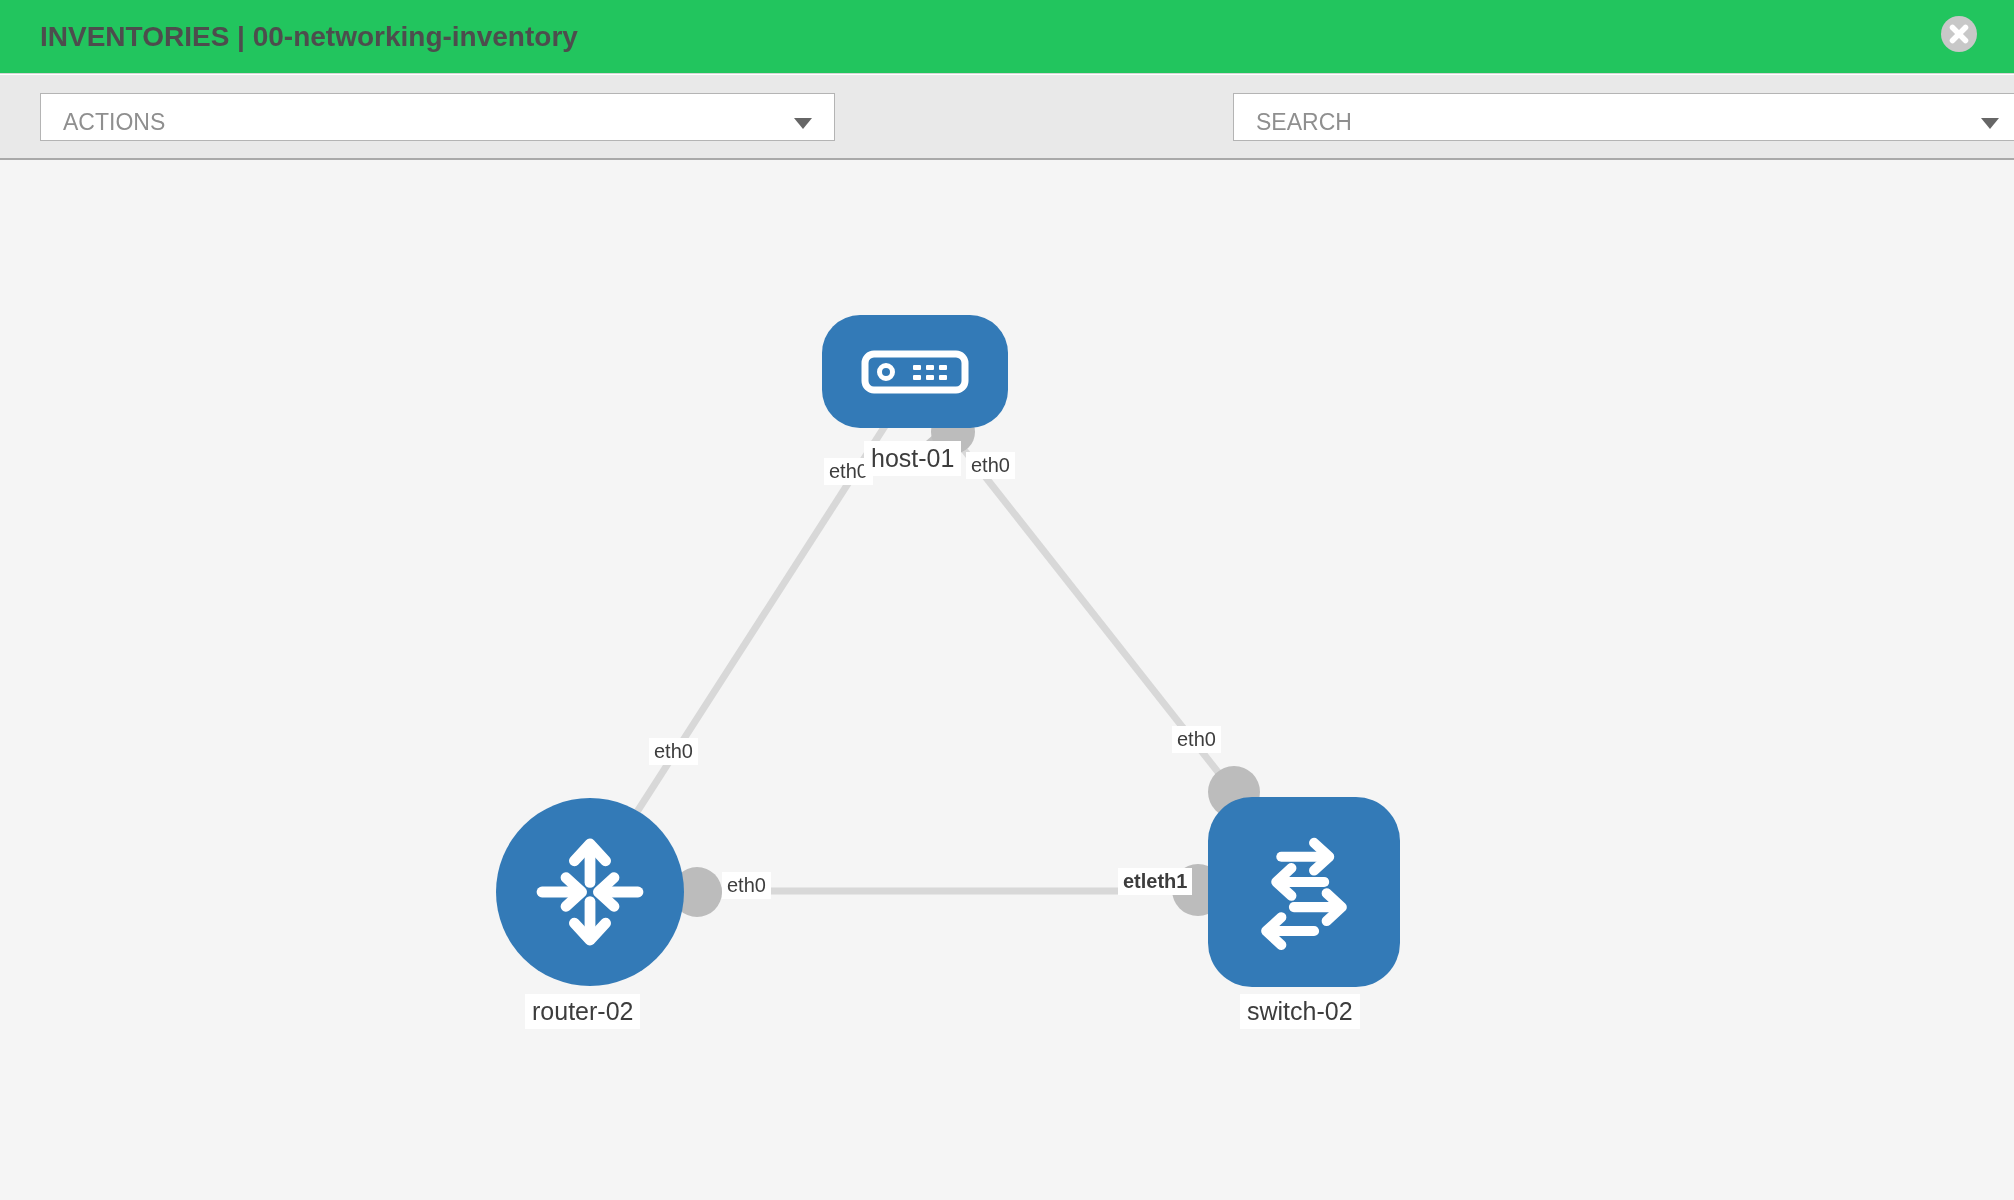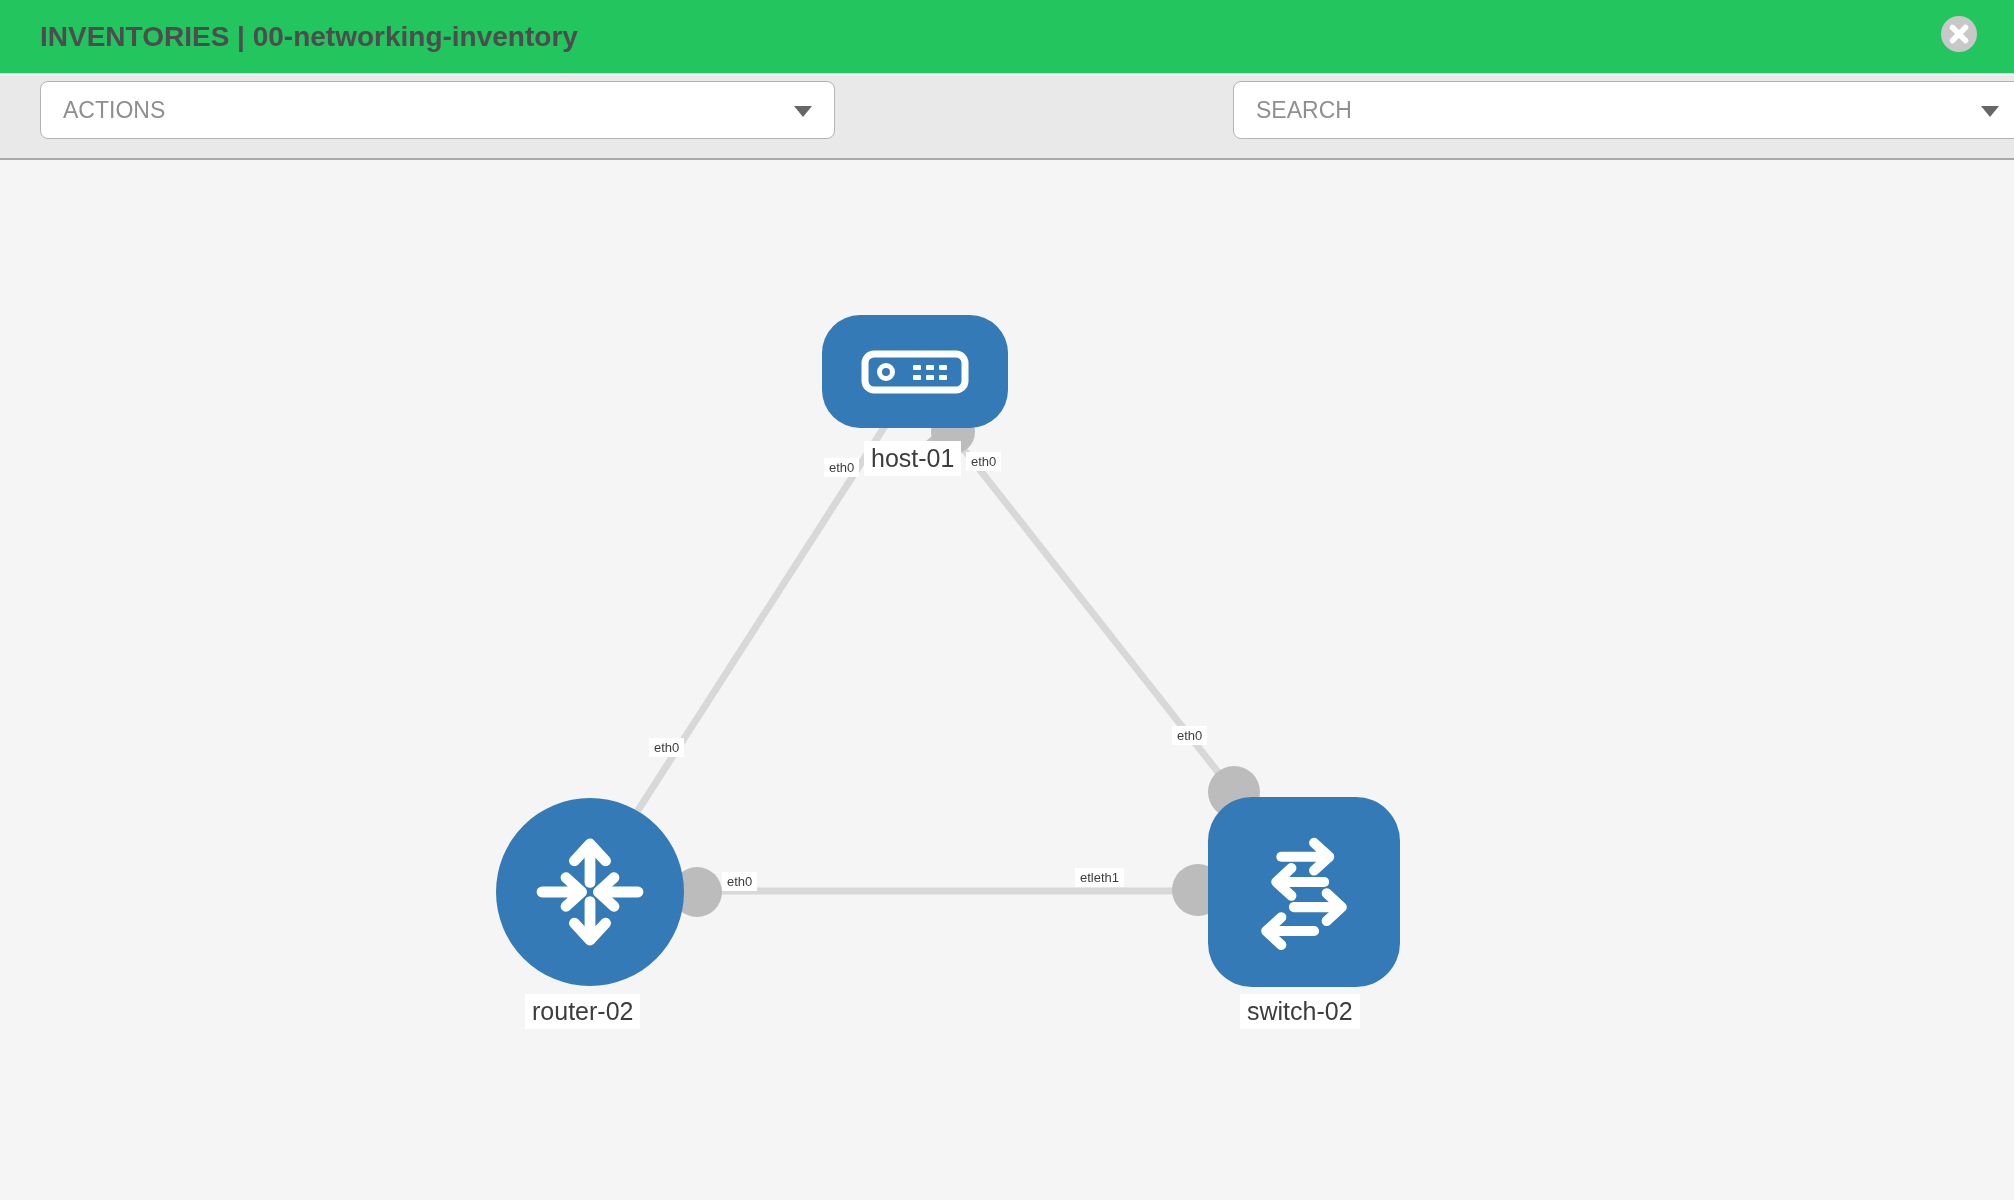--- a/index.html
+++ b/index.html
@@ -12,22 +12,22 @@
             background:#22c55e; border-bottom:1px solid #d6d6d6; }
   .header-title { position:absolute; left:40px; top:0; height:74px; line-height:74px;
                   font-size:28px; font-weight:bold; color:#4d4d4d; letter-spacing:0px; }
   .close-btn { position:absolute; right:37px; top:16px; width:36px; height:36px;
                border-radius:50%; background:#c8c8c8; cursor:pointer;
                display:flex; align-items:center; justify-content:center; }
 
   
   .toolbar { position:absolute; left:0; top:75px; width:2014px; height:85px;
              background:#e9e9e9; border-bottom:2px solid #a9a9a9; }
-  .combo { position:absolute; top:6px; height:58px; background:#fff;
-           border:1px solid #b4b4b4; border-radius:8px; }
+  .combo { position:absolute; top:18px; height:48px; background:#fff;
+           border:1px solid #b4b4b4; border-radius:0; }
   .combo-label { position:absolute; left:22px; top:0; height:56px; line-height:56px;
                  font-size:23px; color:#8f8f8f; }
   .caret { position:absolute; top:24px; width:0; height:0;
            border-left:9px solid transparent; border-right:9px solid transparent;
            border-top:11px solid #666; }
   .combo-actions { left:40px;  width:795px; }
   .combo-search  { left:1185px; width:793px;margin-left:48px; }
   .tool-icon-btn { position:absolute; top:93px; width:44px; height:44px;
                    display:flex; align-items:center; justify-content:center; cursor:pointer; }
 
@@ -37,21 +37,21 @@
   .edges-layer { position:absolute; left:0; top:0; width:2014px; height:1040px; }
 
   .node { position:absolute; background:#337ab7; display:flex;
           align-items:center; justify-content:center; cursor:pointer; }
   .node-host   { left:822px;  top:155px; width:186px; height:113px; border-radius:38px; }
   .node-router { left:496px;  top:638px; width:188px; height:188px; border-radius:50%; }
   .node-switch { left:1208px; top:637px; width:192px; height:190px; border-radius:44px; }
 
   .chip { position:absolute; background:#ffffff; color:#3d3d3d; white-space:nowrap; }
   .chip-node { font-size:25px; padding:3px 7px; }
-  .chip-if   { font-size:13px; padding:2px 5px; }
+  .chip-if   { font-size:20px; padding:2px 5px; }
 </style>
 </head>
 <body>
 
 <div id="app">
 
   <div class="header">
     <div class="header-title">INVENTORIES | 00-networking-inventory</div>
     <div class="close-btn">
       <svg width="36" height="36" viewBox="0 0 36 36">
@@ -100,21 +100,21 @@
       <circle cx="697" cy="732" r="25" fill="#bcbcbc"></circle>
       <circle cx="1234" cy="632" r="26" fill="#bcbcbc"></circle>
       <circle cx="1198" cy="730" r="26" fill="#bcbcbc"></circle>
     </svg>
 
     <div class="chip chip-if" style="left:824px; top:298px;">eth0</div>
     <div class="chip chip-if" style="left:966px; top:292px;">eth0</div>
     <div class="chip chip-if" style="left:649px; top:578px;">eth0</div>
     <div class="chip chip-if" style="left:1172px; top:566px;">eth0</div>
     <div class="chip chip-if" style="left:722px; top:712px;">eth0</div>
-    <div class="chip chip-if" style="left:1075px; top:708px;">etleth1</div>
+    <div class="chip chip-if" style="left:1118px; top:708px;font-weight:bold;">etleth1</div>
 
     <div class="chip chip-node" style="left:864px; top:281px;">host-01</div>
     <div class="chip chip-node" style="left:525px; top:834px;">router-02</div>
     <div class="chip chip-node" style="left:1240px; top:834px;">switch-02</div>
 
     <div class="node node-host">
       <svg width="108" height="44" viewBox="0 0 108 44">
         <rect x="4" y="4" width="100" height="36" rx="9" fill="none" stroke="#ffffff" stroke-width="7"></rect>
         <circle cx="25" cy="22" r="6.5" fill="none" stroke="#ffffff" stroke-width="5"></circle>
         <rect x="52" y="15" width="8" height="5" rx="1" fill="#ffffff"></rect>

